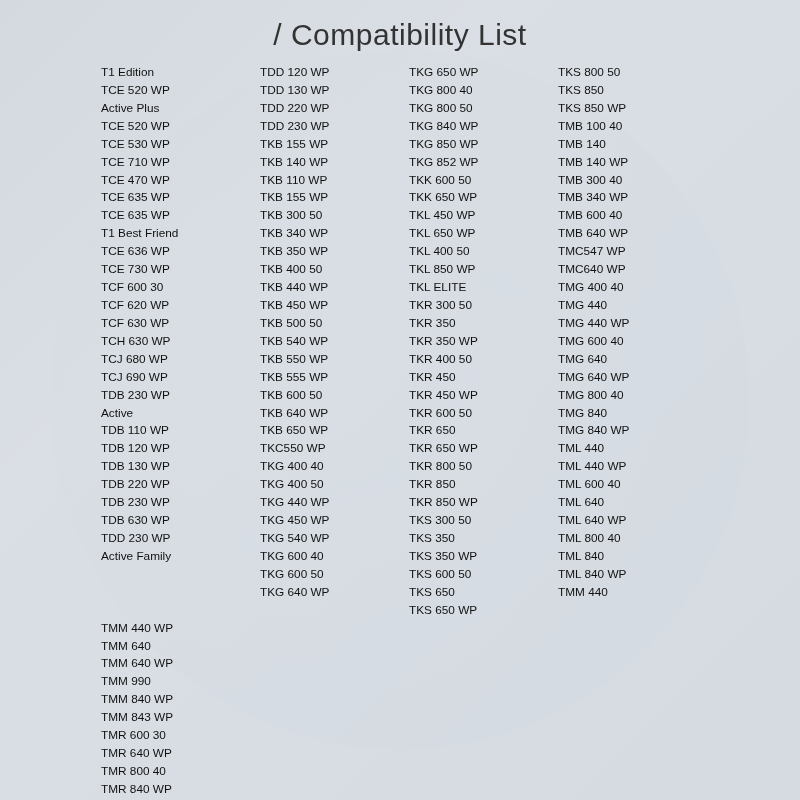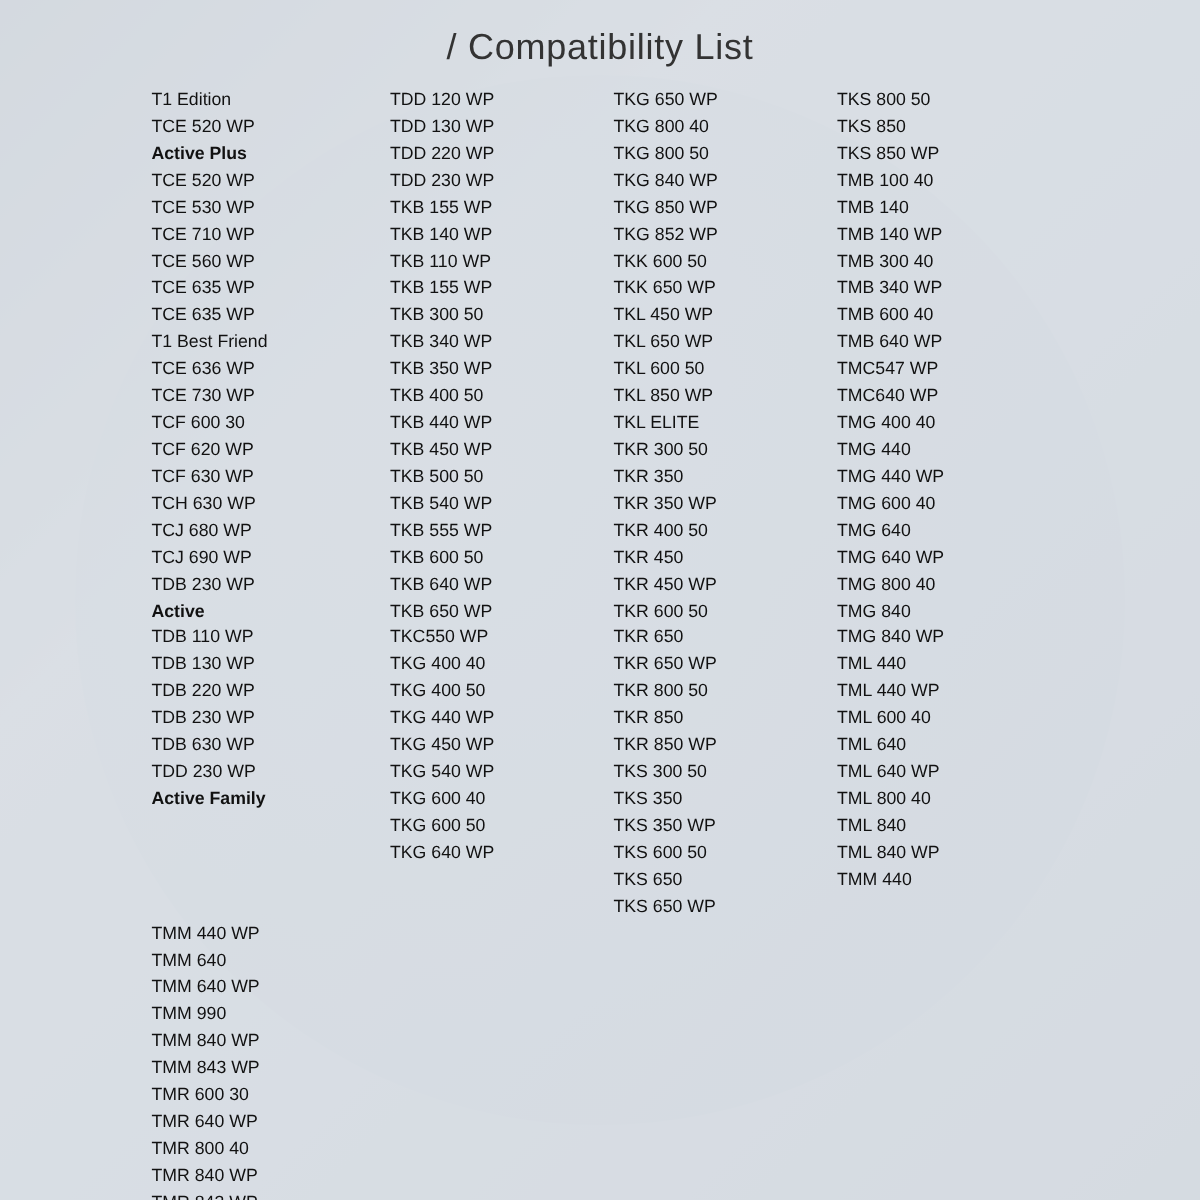--- a/index.html
+++ b/index.html
@@ -37,21 +37,21 @@
     }
     .content {
       position: absolute;
       inset: 0;
       display: flex;
       flex-direction: column;
       align-items: center;
       padding: 18px 10px 10px 10px;
     }
     .title {
-      font-size: 24px;
+      font-size: 30px;
       font-weight: bold;
       color: #111;
       margin-bottom: 12px;
       letter-spacing: 0.5px;
     }
     .title span {
       font-weight: 300;
       color: #333;
     }
     .model-grid {
@@ -65,21 +65,21 @@
     }
     .col {
       display: flex;
       flex-direction: column;
     }
     .model-item {
       white-space: nowrap;
       padding: 0 2px;
     }
     .model-item.bold {
-      font-weight: bold;
+      font-weight: normal;
     }
   </style>
 </head>
 <body>
 
 <div class="bg">
   <div class="drum-bg"></div>
   <div class="overlay"></div>
 </div>
 
@@ -90,35 +90,36 @@
 
   <div class="model-grid" id="grid-container">
   <div class="col">
         <span class="model-item"></span>
         <span class="model-item">T1 Edition</span>
         <span class="model-item">TCE 520 WP</span>
         <span class="model-item bold">Active Plus</span>
         <span class="model-item">TCE 520 WP</span>
         <span class="model-item">TCE 530 WP</span>
         <span class="model-item">TCE 710 WP</span>
-        <span class="model-item">TCE 560 WP</span>
+        <span class="model-item">TCE 470 WP</span>
         <span class="model-item">TCE 635 WP</span>
         <span class="model-item">TCE 635 WP</span>
         <span class="model-item">T1 Best Friend</span>
         <span class="model-item">TCE 636 WP</span>
         <span class="model-item">TCE 730 WP</span>
         <span class="model-item">TCF 600 30</span>
         <span class="model-item">TCF 620 WP</span>
         <span class="model-item">TCF 630 WP</span>
         <span class="model-item">TCH 630 WP</span>
         <span class="model-item">TCJ 680 WP</span>
         <span class="model-item">TCJ 690 WP</span>
         <span class="model-item">TDB 230 WP</span>
         <span class="model-item bold">Active</span>
         <span class="model-item">TDB 110 WP</span>
+        <span class="model-item">TDB 120 WP</span>
         <span class="model-item">TDB 130 WP</span>
         <span class="model-item">TDB 220 WP</span>
         <span class="model-item">TDB 230 WP</span>
         <span class="model-item">TDB 630 WP</span>
         <span class="model-item">TDD 230 WP</span>
         <span class="model-item bold">Active Family</span>
       </div>
       <div class="col">
         <span class="model-item">TDD 120 WP</span>
         <span class="model-item">TDD 130 WP</span>
@@ -129,20 +130,21 @@
         <span class="model-item">TKB 110 WP</span>
         <span class="model-item">TKB 155 WP</span>
         <span class="model-item">TKB 300 50</span>
         <span class="model-item">TKB 340 WP</span>
         <span class="model-item">TKB 350 WP</span>
         <span class="model-item">TKB 400 50</span>
         <span class="model-item">TKB 440 WP</span>
         <span class="model-item">TKB 450 WP</span>
         <span class="model-item">TKB 500 50</span>
         <span class="model-item">TKB 540 WP</span>
+        <span class="model-item">TKB 550 WP</span>
         <span class="model-item">TKB 555 WP</span>
         <span class="model-item">TKB 600 50</span>
         <span class="model-item">TKB 640 WP</span>
         <span class="model-item">TKB 650 WP</span>
         <span class="model-item">TKC550 WP</span>
         <span class="model-item">TKG 400 40</span>
         <span class="model-item">TKG 400 50</span>
         <span class="model-item">TKG 440 WP</span>
         <span class="model-item">TKG 450 WP</span>
         <span class="model-item">TKG 540 WP</span>
@@ -154,21 +156,21 @@
         <span class="model-item">TKG 650 WP</span>
         <span class="model-item">TKG 800 40</span>
         <span class="model-item">TKG 800 50</span>
         <span class="model-item">TKG 840 WP</span>
         <span class="model-item">TKG 850 WP</span>
         <span class="model-item">TKG 852 WP</span>
         <span class="model-item">TKK 600 50</span>
         <span class="model-item">TKK 650 WP</span>
         <span class="model-item">TKL 450 WP</span>
         <span class="model-item">TKL 650 WP</span>
-        <span class="model-item">TKL 600 50</span>
+        <span class="model-item">TKL 400 50</span>
         <span class="model-item">TKL 850 WP</span>
         <span class="model-item">TKL ELITE</span>
         <span class="model-item">TKR 300 50</span>
         <span class="model-item">TKR 350</span>
         <span class="model-item">TKR 350 WP</span>
         <span class="model-item">TKR 400 50</span>
         <span class="model-item">TKR 450</span>
         <span class="model-item">TKR 450 WP</span>
         <span class="model-item">TKR 600 50</span>
         <span class="model-item">TKR 650</span>

